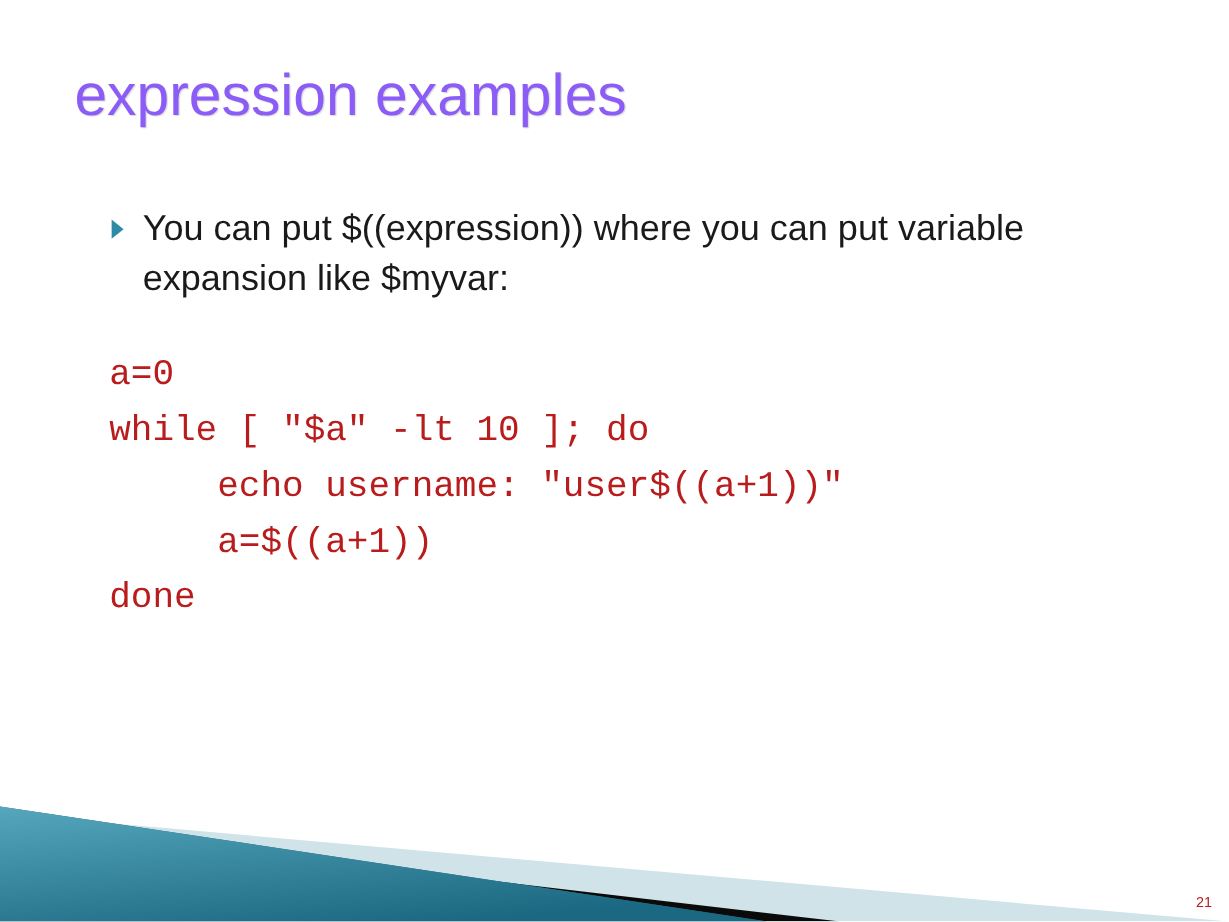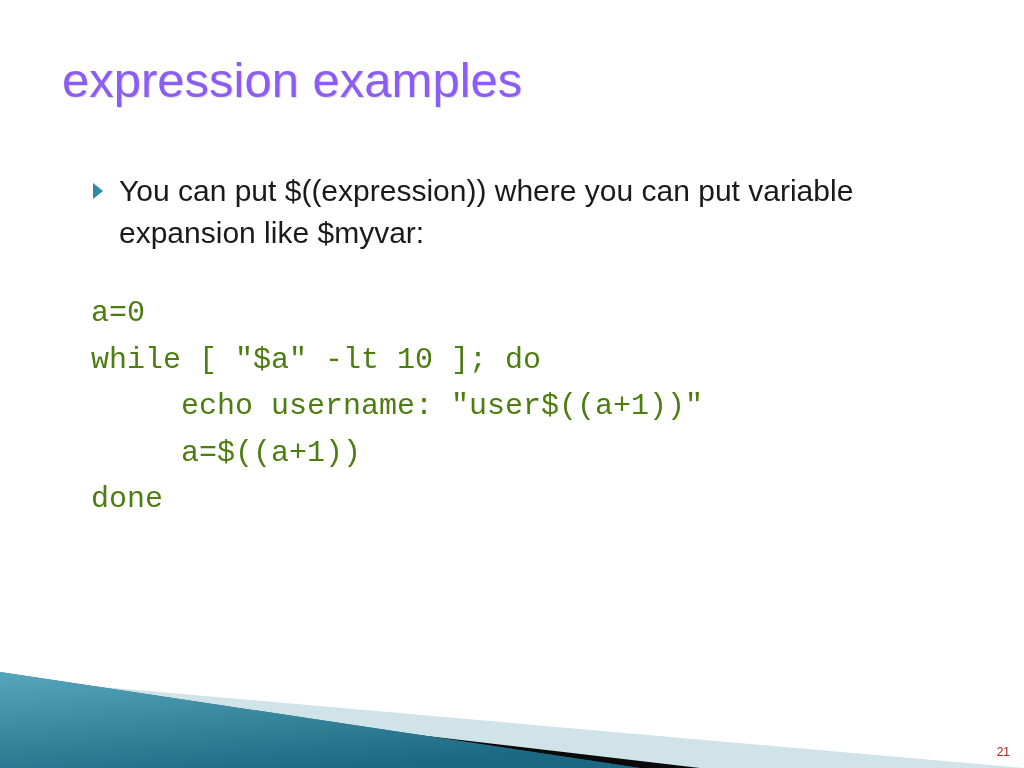--- a/index.html
+++ b/index.html
@@ -48,21 +48,21 @@
     flex: 0 0 auto;
     margin-top: 12px;
   }
   .bullet-icon svg { display: block; }
   .bullet-text {
     flex: 1 1 auto;
   }
   .code {
     font-family: "Courier New", Courier, monospace;
     font-size: 30px;
-    color: #4d7c0f;
+    color: #b91c1c;
     white-space: pre;
     line-height: 1.55;
     margin-top: 20px;
   }
   .page-num {
     position: absolute;
     right: 14px;
     bottom: 9px;
     font-size: 12px;
     color: #b91c1c;

